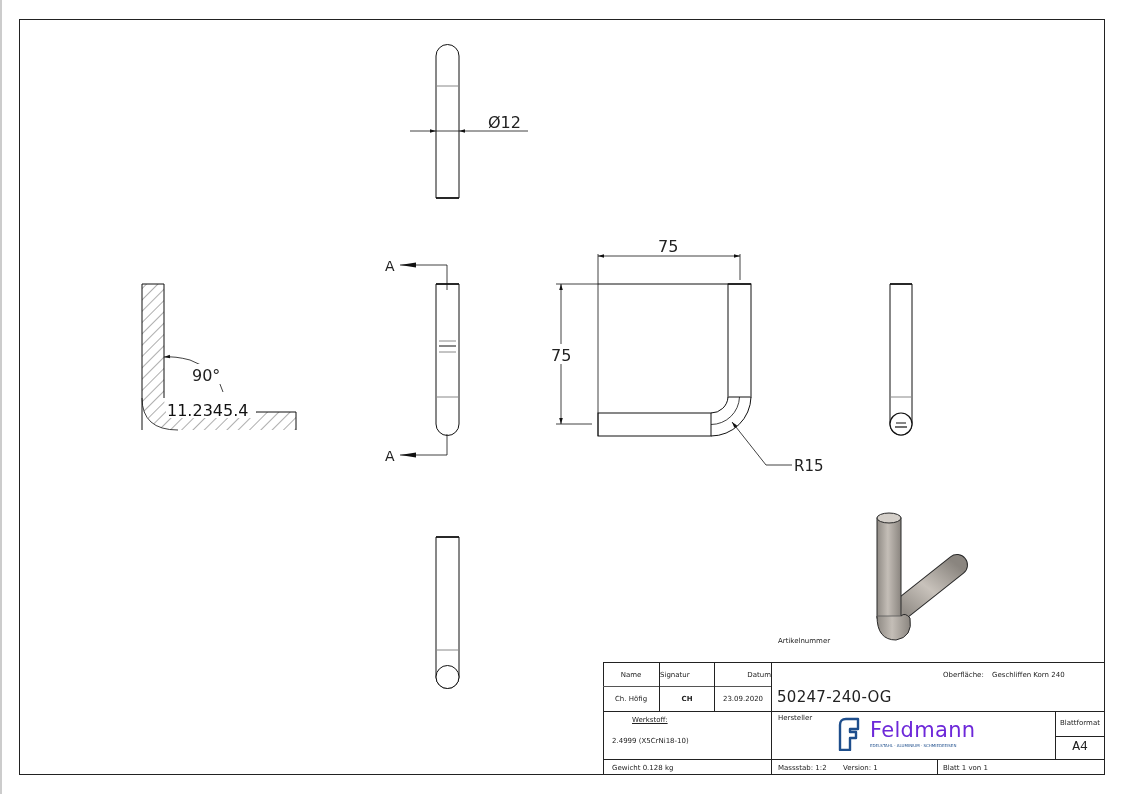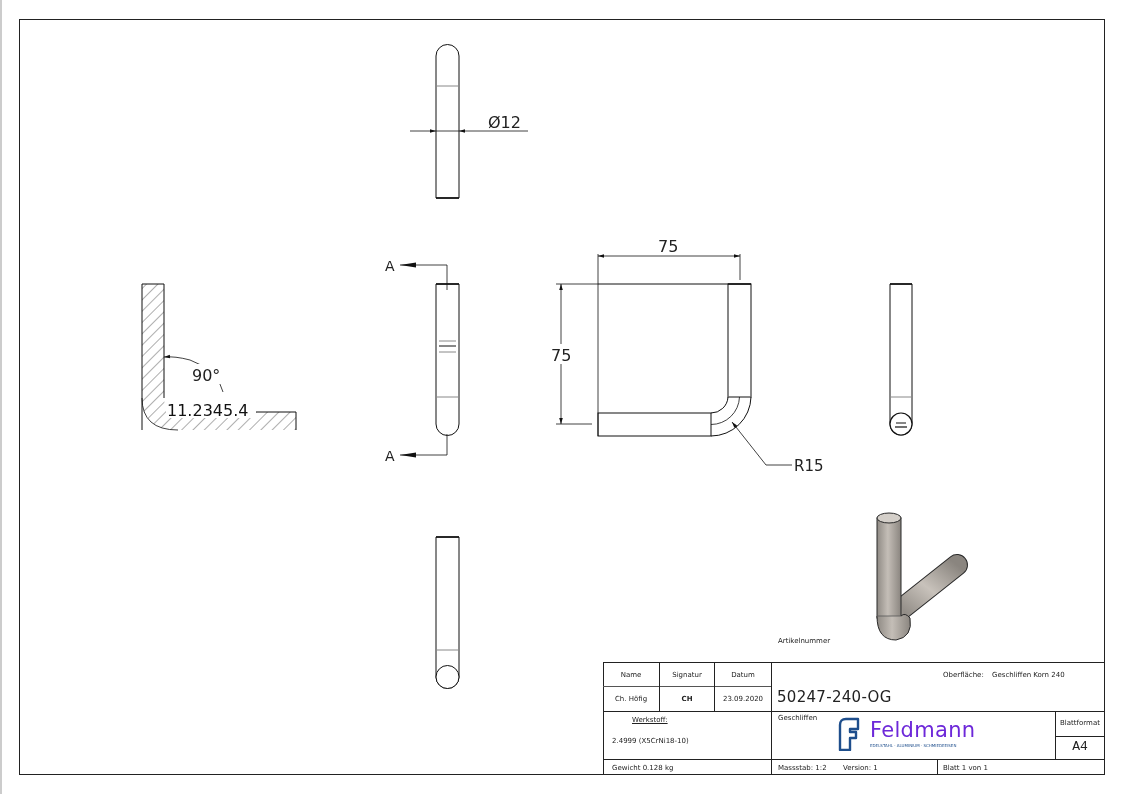--- a/index.html
+++ b/index.html
@@ -136,36 +136,36 @@
     <line x1="659.5" y1="662" x2="659.5" y2="711"></line>
     <line x1="714.5" y1="662" x2="714.5" y2="711"></line>
     <line x1="771.5" y1="662" x2="771.5" y2="775"></line>
     <line x1="937.5" y1="759" x2="937.5" y2="775"></line>
     <line x1="1055.5" y1="711" x2="1055.5" y2="759"></line>
     <line x1="1055" y1="736.5" x2="1104" y2="736.5"></line>
   </g>
 </svg>
 
 <div class="tb small" style="left:603px;top:671px;width:56px;text-align:center;">Name</div>
-<div class="tb small" style="left:660px;top:671px;width:54px;text-align:center;">Signatur</div>
-<div class="tb small" style="left:715px;top:671px;width:56px;text-align:center;">Datum</div>
+<div class="tb small" style="left:660px;top:671px;width:54px;text-align:left;">Signatur</div>
+<div class="tb small" style="left:715px;top:671px;width:56px;text-align:right;">Datum</div>
 
 <div class="tb small" style="left:603px;top:695px;width:56px;text-align:center;">Ch. Höfig</div>
 <div class="tb small" style="left:660px;top:695px;width:54px;text-align:center;font-weight:bold;">CH</div>
 <div class="tb small" style="left:715px;top:695px;width:56px;text-align:center;">23.09.2020</div>
 
 <div class="tb small" style="left:778px;top:637px;">Artikelnummer</div>
 <div class="tb small" style="left:943px;top:671px;">Oberfläche:</div>
 <div class="tb small" style="left:992px;top:671px;">Geschliffen Korn 240</div>
 <div class="tb artnum" style="left:777px;top:688px;">50247-240-OG</div>
 
 <div class="tb small" style="left:632px;top:716px;text-decoration:underline;">Werkstoff:</div>
 <div class="tb small" style="left:612px;top:737px;">2.4999 (X5CrNi18-10)</div>
 
-<div class="tb small" style="left:778px;top:714px;">Geschliffen</div>
+<div class="tb small" style="left:778px;top:714px;">Hersteller</div>
 
 <div class="tb" style="left:837px;top:717px;width:140px;height:36px;">
   <svg width="24" height="34" viewBox="0 0 24 34" style="position:absolute;left:0;top:0;">
     <path d="M3,33 L3,8 Q3,2 9,2 L21,2 L21,12 L13,12 L13,15 L19,15 L19,21 L13,21 L13,33 Z" fill="none" stroke="#1e4e8c" stroke-width="2.4" stroke-linejoin="round"></path>
   </svg>
   <div style="position:absolute;left:33px;top:1px;font-size:21px;color:#6d28d9;letter-spacing:0.3px;">Feldmann</div>
   <div style="position:absolute;left:33px;top:26px;font-size:4px;color:#1e4e8c;white-space:nowrap;">EDELSTAHL · ALUMINIUM · SCHMIEDEEISEN</div>
 </div>
 
 <div class="tb small" style="left:1056px;top:719px;width:48px;text-align:center;">Blattformat</div>

